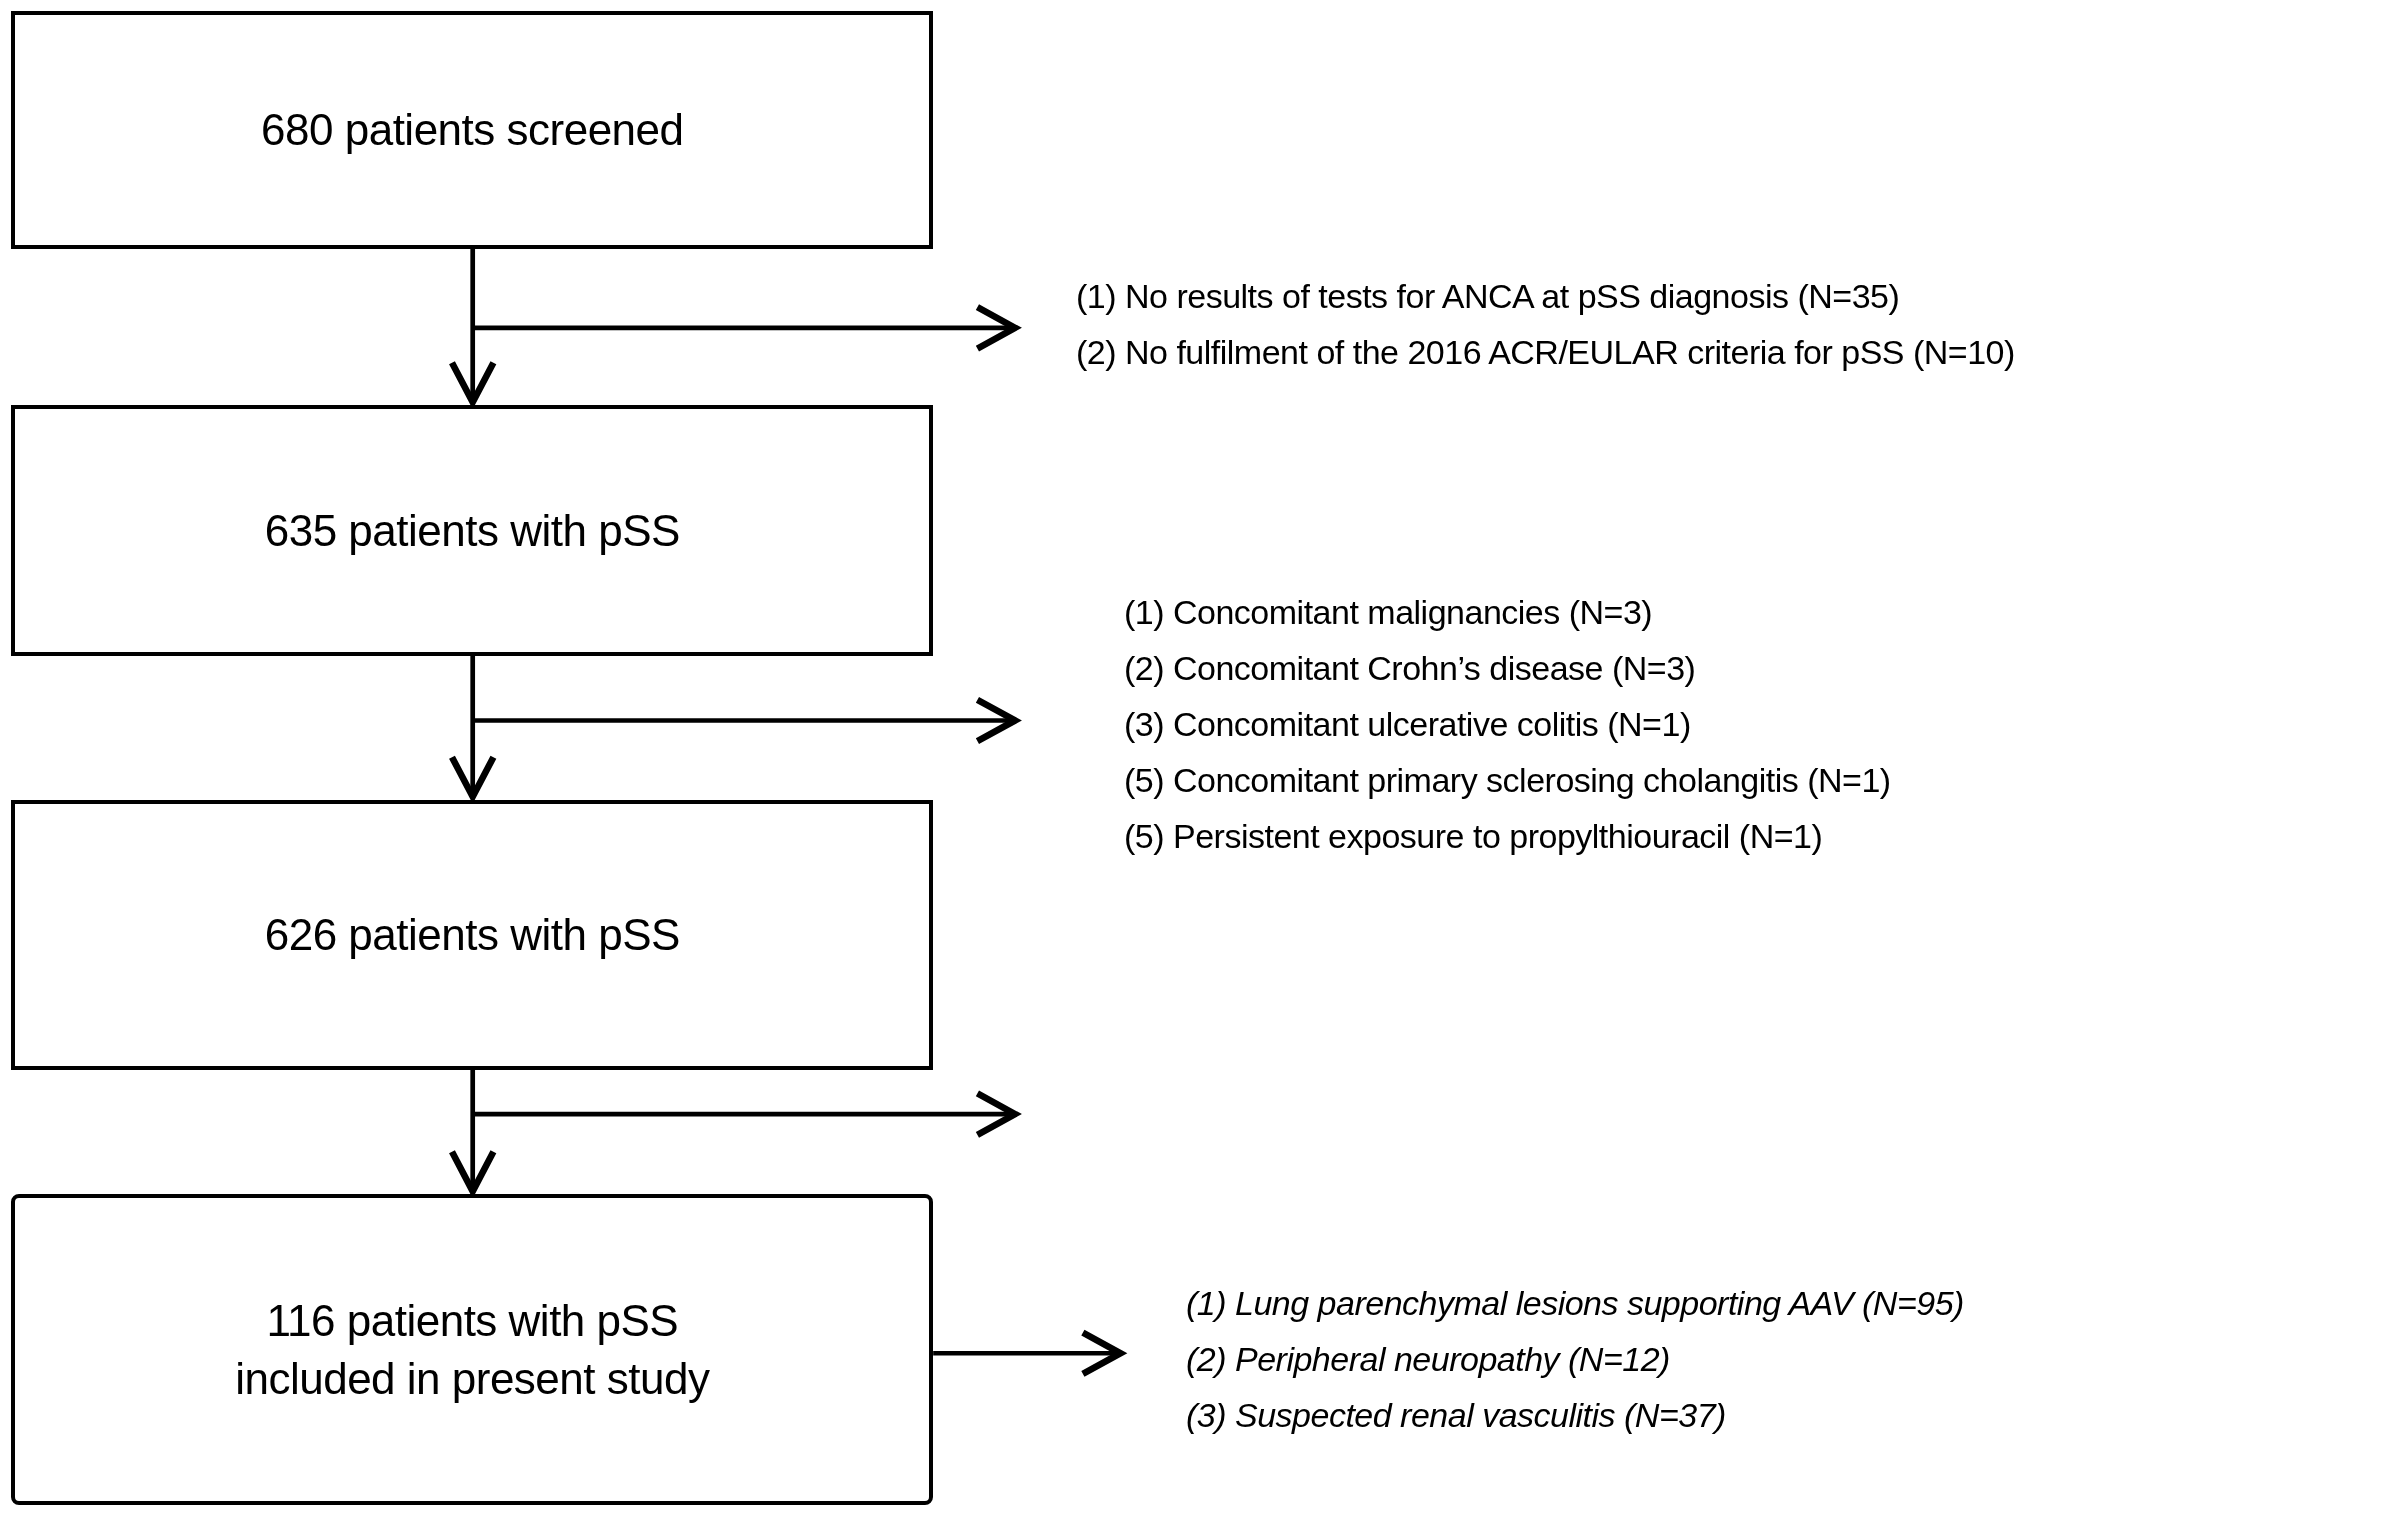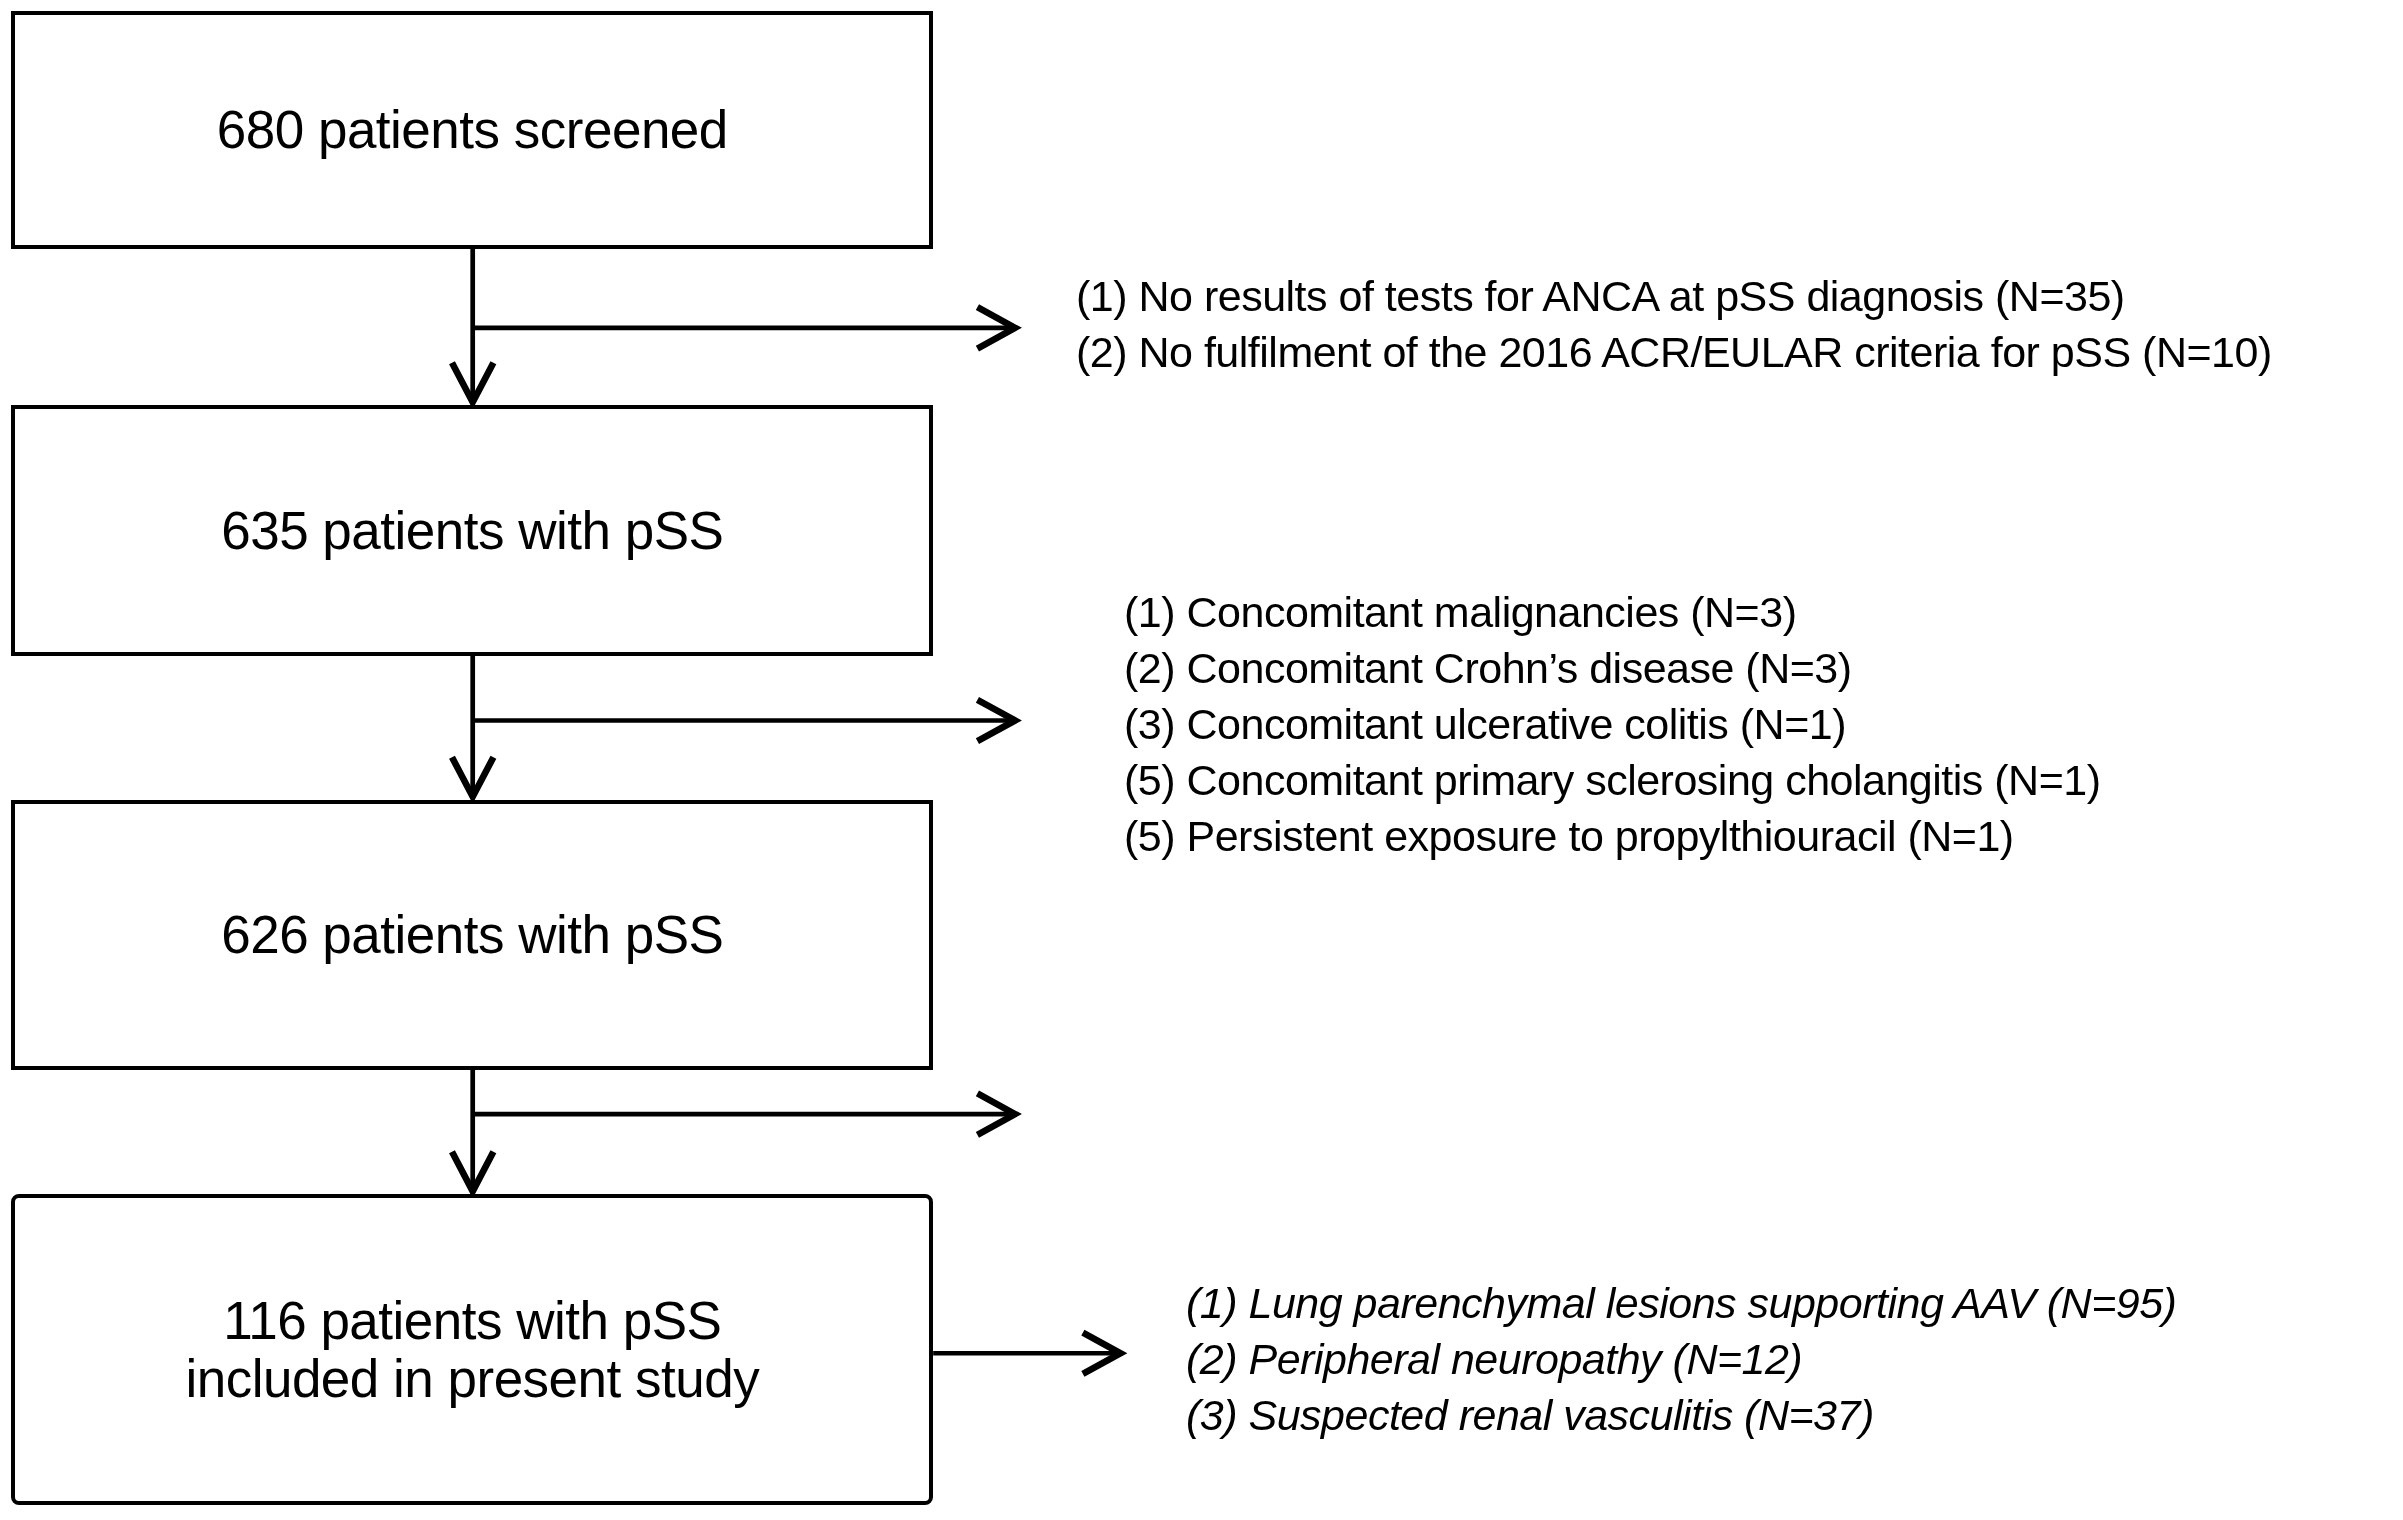--- a/index.html
+++ b/index.html
@@ -36,33 +36,33 @@
     box-sizing: border-box;
     border: 4.7px solid #000000;
     background: #ffffff;
     display: flex;
     flex-direction: column;
     align-items: center;
     justify-content: center;
     text-align: center;
   }
   .flow-box .box-line {
-    font-size: 53px;
+    font-size: 44px;
     line-height: 58px;
     letter-spacing: -0.5px;
     white-space: nowrap;
     text-align: right;
   }
   .box-1 { top: 11.3px;   height: 238px; }
   .box-2 { top: 405px;  height: 251px; }
   .box-3 { top: 800px;  height: 270px; }
   .box-4 { top: 1194px; height: 311px; border-radius: 8px; }
   .note {
     position: absolute;
-    font-size: 43px;
+    font-size: 34px;
     line-height: 56px;
     letter-spacing: -0.5px;
   }
   .note .note-line { white-space: nowrap; }
   .note .indent { padding-left: 41px; }
   .note-1 { left: 1076px; top: 268px; }
   .note-2 { left: 1124px; top: 584px; }
   .note-3 { left: 1076px; top: 1068px; }
   .note-4 { left: 1186px; top: 1275px; font-style: italic; }
 </style>

